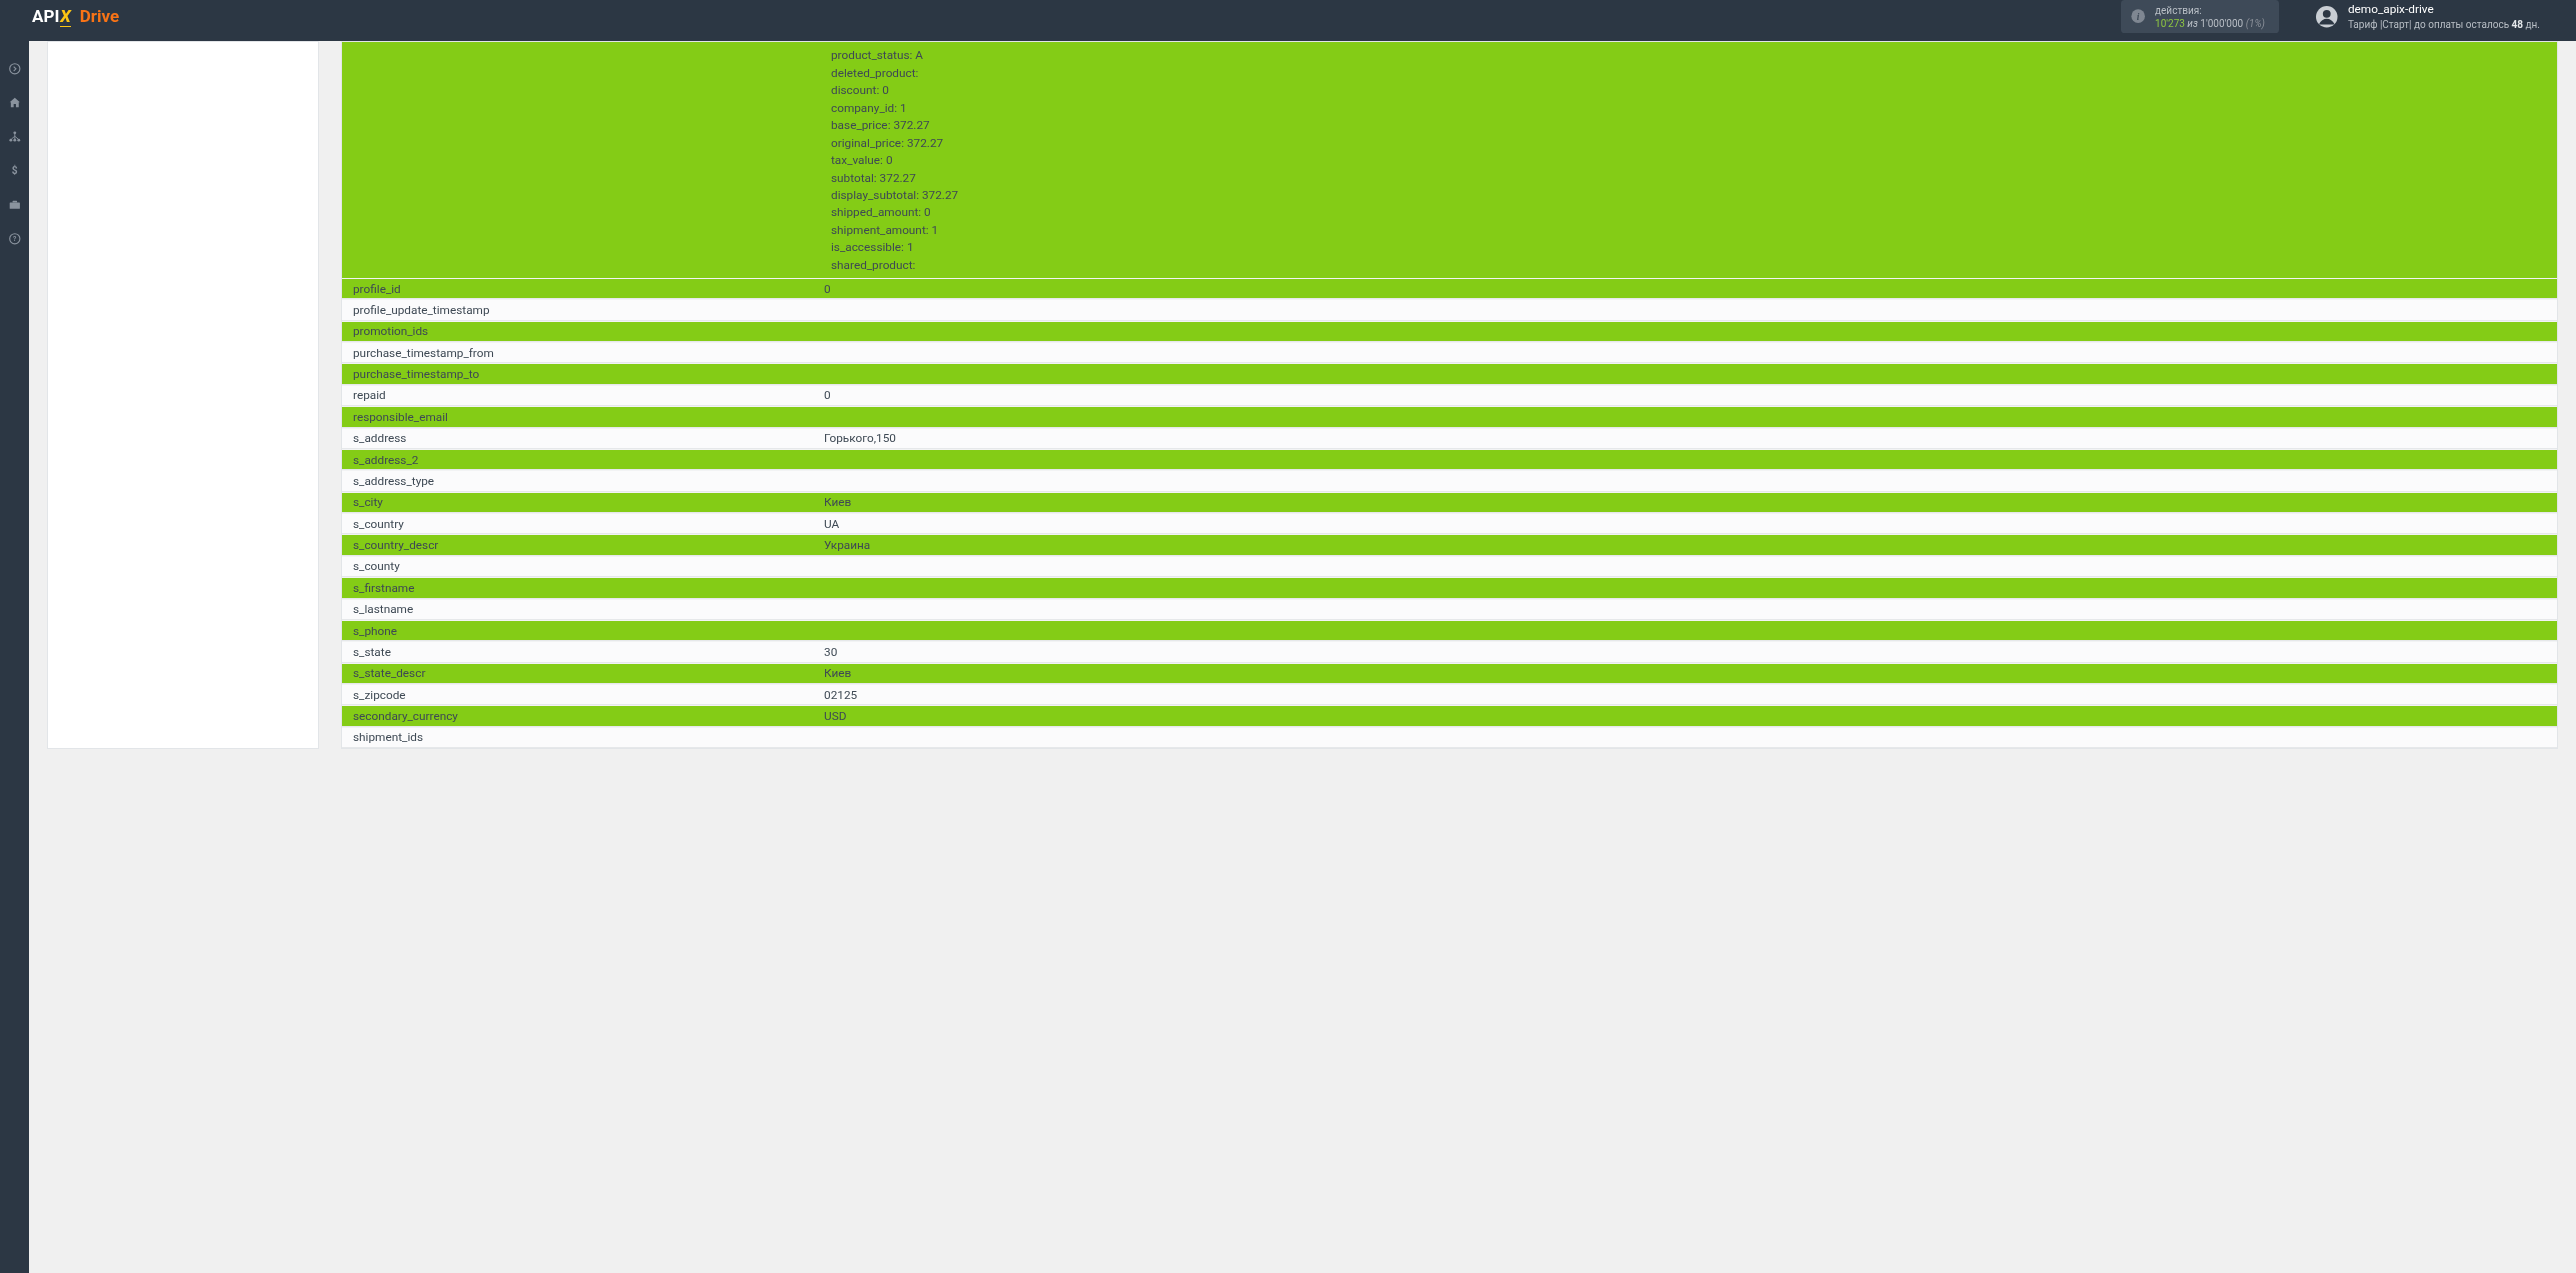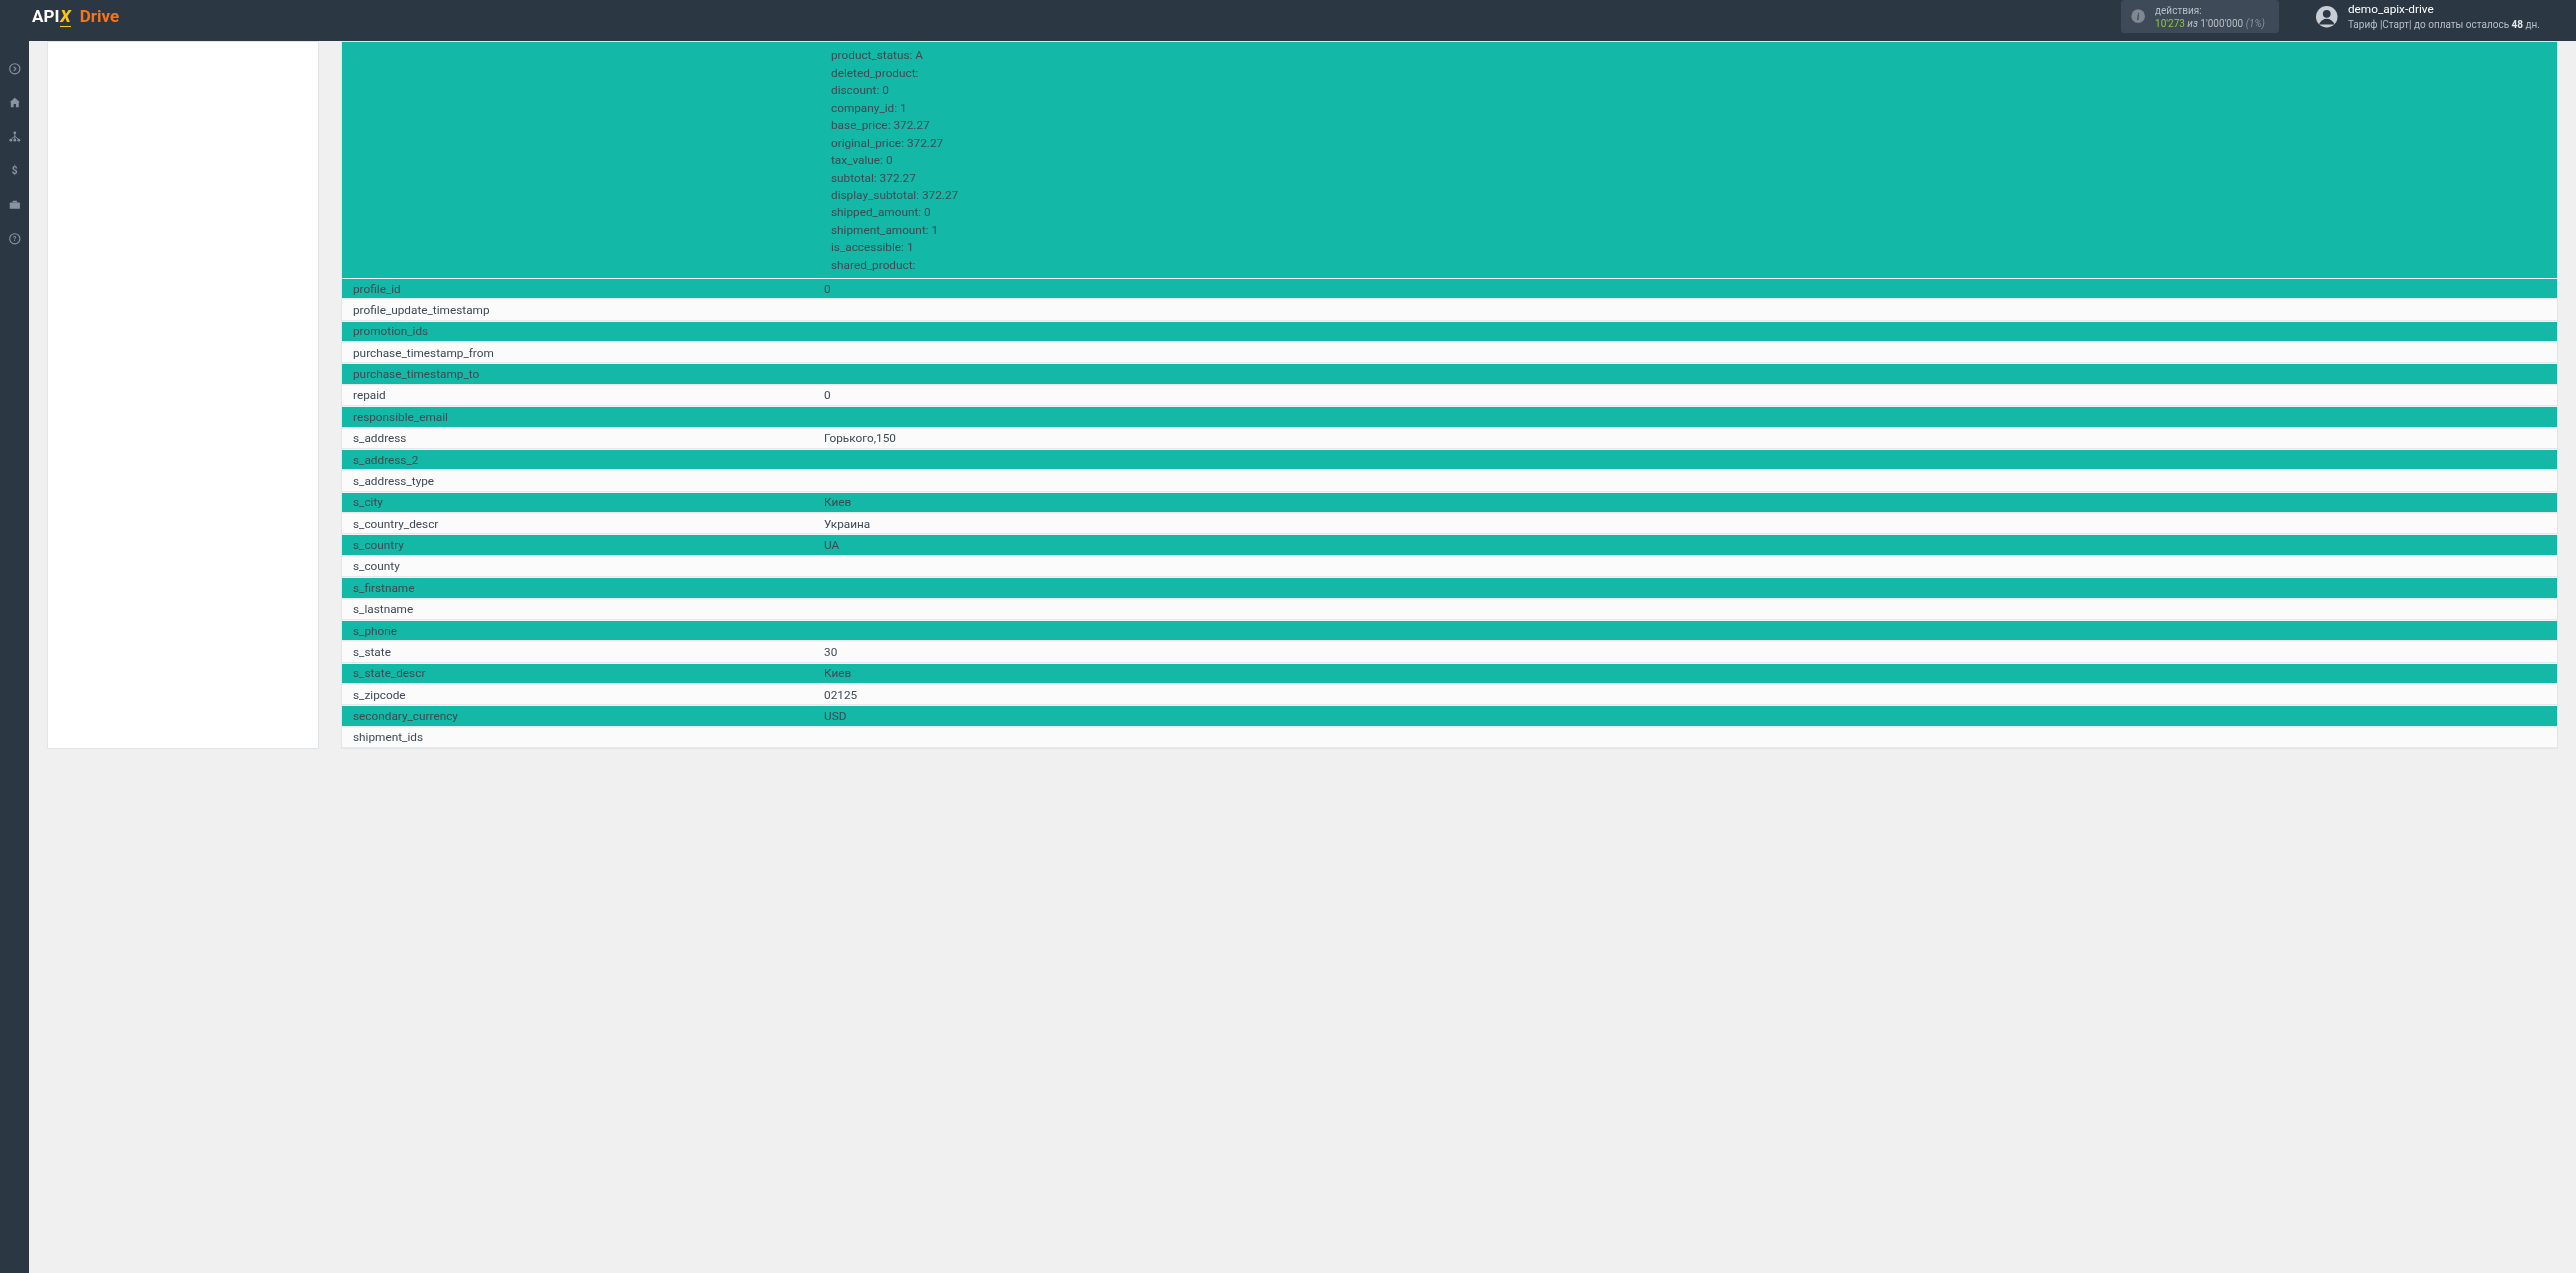--- a/index.html
+++ b/index.html
@@ -23,21 +23,21 @@
   .user-text { font-size: 10px; line-height: 1.35; }
   .user-name { color: #fff; font-size: 11.8px; }
   .user-tariff { color: #b8bec5; }
   .user-tariff .bold { font-weight: 700; color: #e4e7ea; }
   .sidebar { position: fixed; top: 41px; left: 0; bottom: 0; width: 29px; background: #2c3744; display: flex; flex-direction: column; align-items: center; padding-top: 11px; }
   .sidebar-item { width: 29px; height: 34px; display: flex; align-items: center; justify-content: center; cursor: pointer; }
   .sidebar-item svg { width: 13.6px; height: 13.6px; fill: #8a939e; }
   .main { margin-left: 29px; padding: 0 18px; }
   .card-wrapper { display: flex; gap: 22px; }
   .left-card { width: 272px; background: #fff; min-height: 670px; border: 0.9px solid #e2e5e8; }
-  .right-card { flex: 1; background: #14b8a6; border: 0.9px solid #e2e5e8; padding-top: 5.4px; }
+  .right-card { flex: 1; background: #84cc16; border: 0.9px solid #e2e5e8; padding-top: 5.4px; }
   .kv-block { padding: 0 18px 0 32px; margin-bottom: 3.6px; font-size: 11.8px; color: #3e4954; line-height: 1.48; }
   .table { width: 100%; }
   .row { display: flex; border-bottom: 0.9px solid #e6e8ea; border-top: 0.9px solid #f2f3f4; padding: 2.7px 18px 2.7px 11px; font-size: 11.8px; color: #3e4954; }
   .row:nth-child(even){ background:#fbfbfc; }
   .row-key { width: 471px; flex-shrink: 0; }
   .row-val { flex: 1; }
 </style>
 </head>
 <body>
 
@@ -177,28 +177,28 @@
           </div>
           <div class="row">
             <div class="row-key">s_address_type</div>
             <div class="row-val"></div>
           </div>
           <div class="row">
             <div class="row-key">s_city</div>
             <div class="row-val">Киев</div>
           </div>
           <div class="row">
+            <div class="row-key">s_country</div>
+            <div class="row-val">UA</div>
+          </div>
+          <div class="row">
             <div class="row-key">s_country_descr</div>
             <div class="row-val">Украина</div>
           </div>
           <div class="row">
-            <div class="row-key">s_country</div>
-            <div class="row-val">UA</div>
-          </div>
-          <div class="row">
             <div class="row-key">s_county</div>
             <div class="row-val"></div>
           </div>
           <div class="row">
             <div class="row-key">s_firstname</div>
             <div class="row-val"></div>
           </div>
           <div class="row">
             <div class="row-key">s_lastname</div>
             <div class="row-val"></div>

